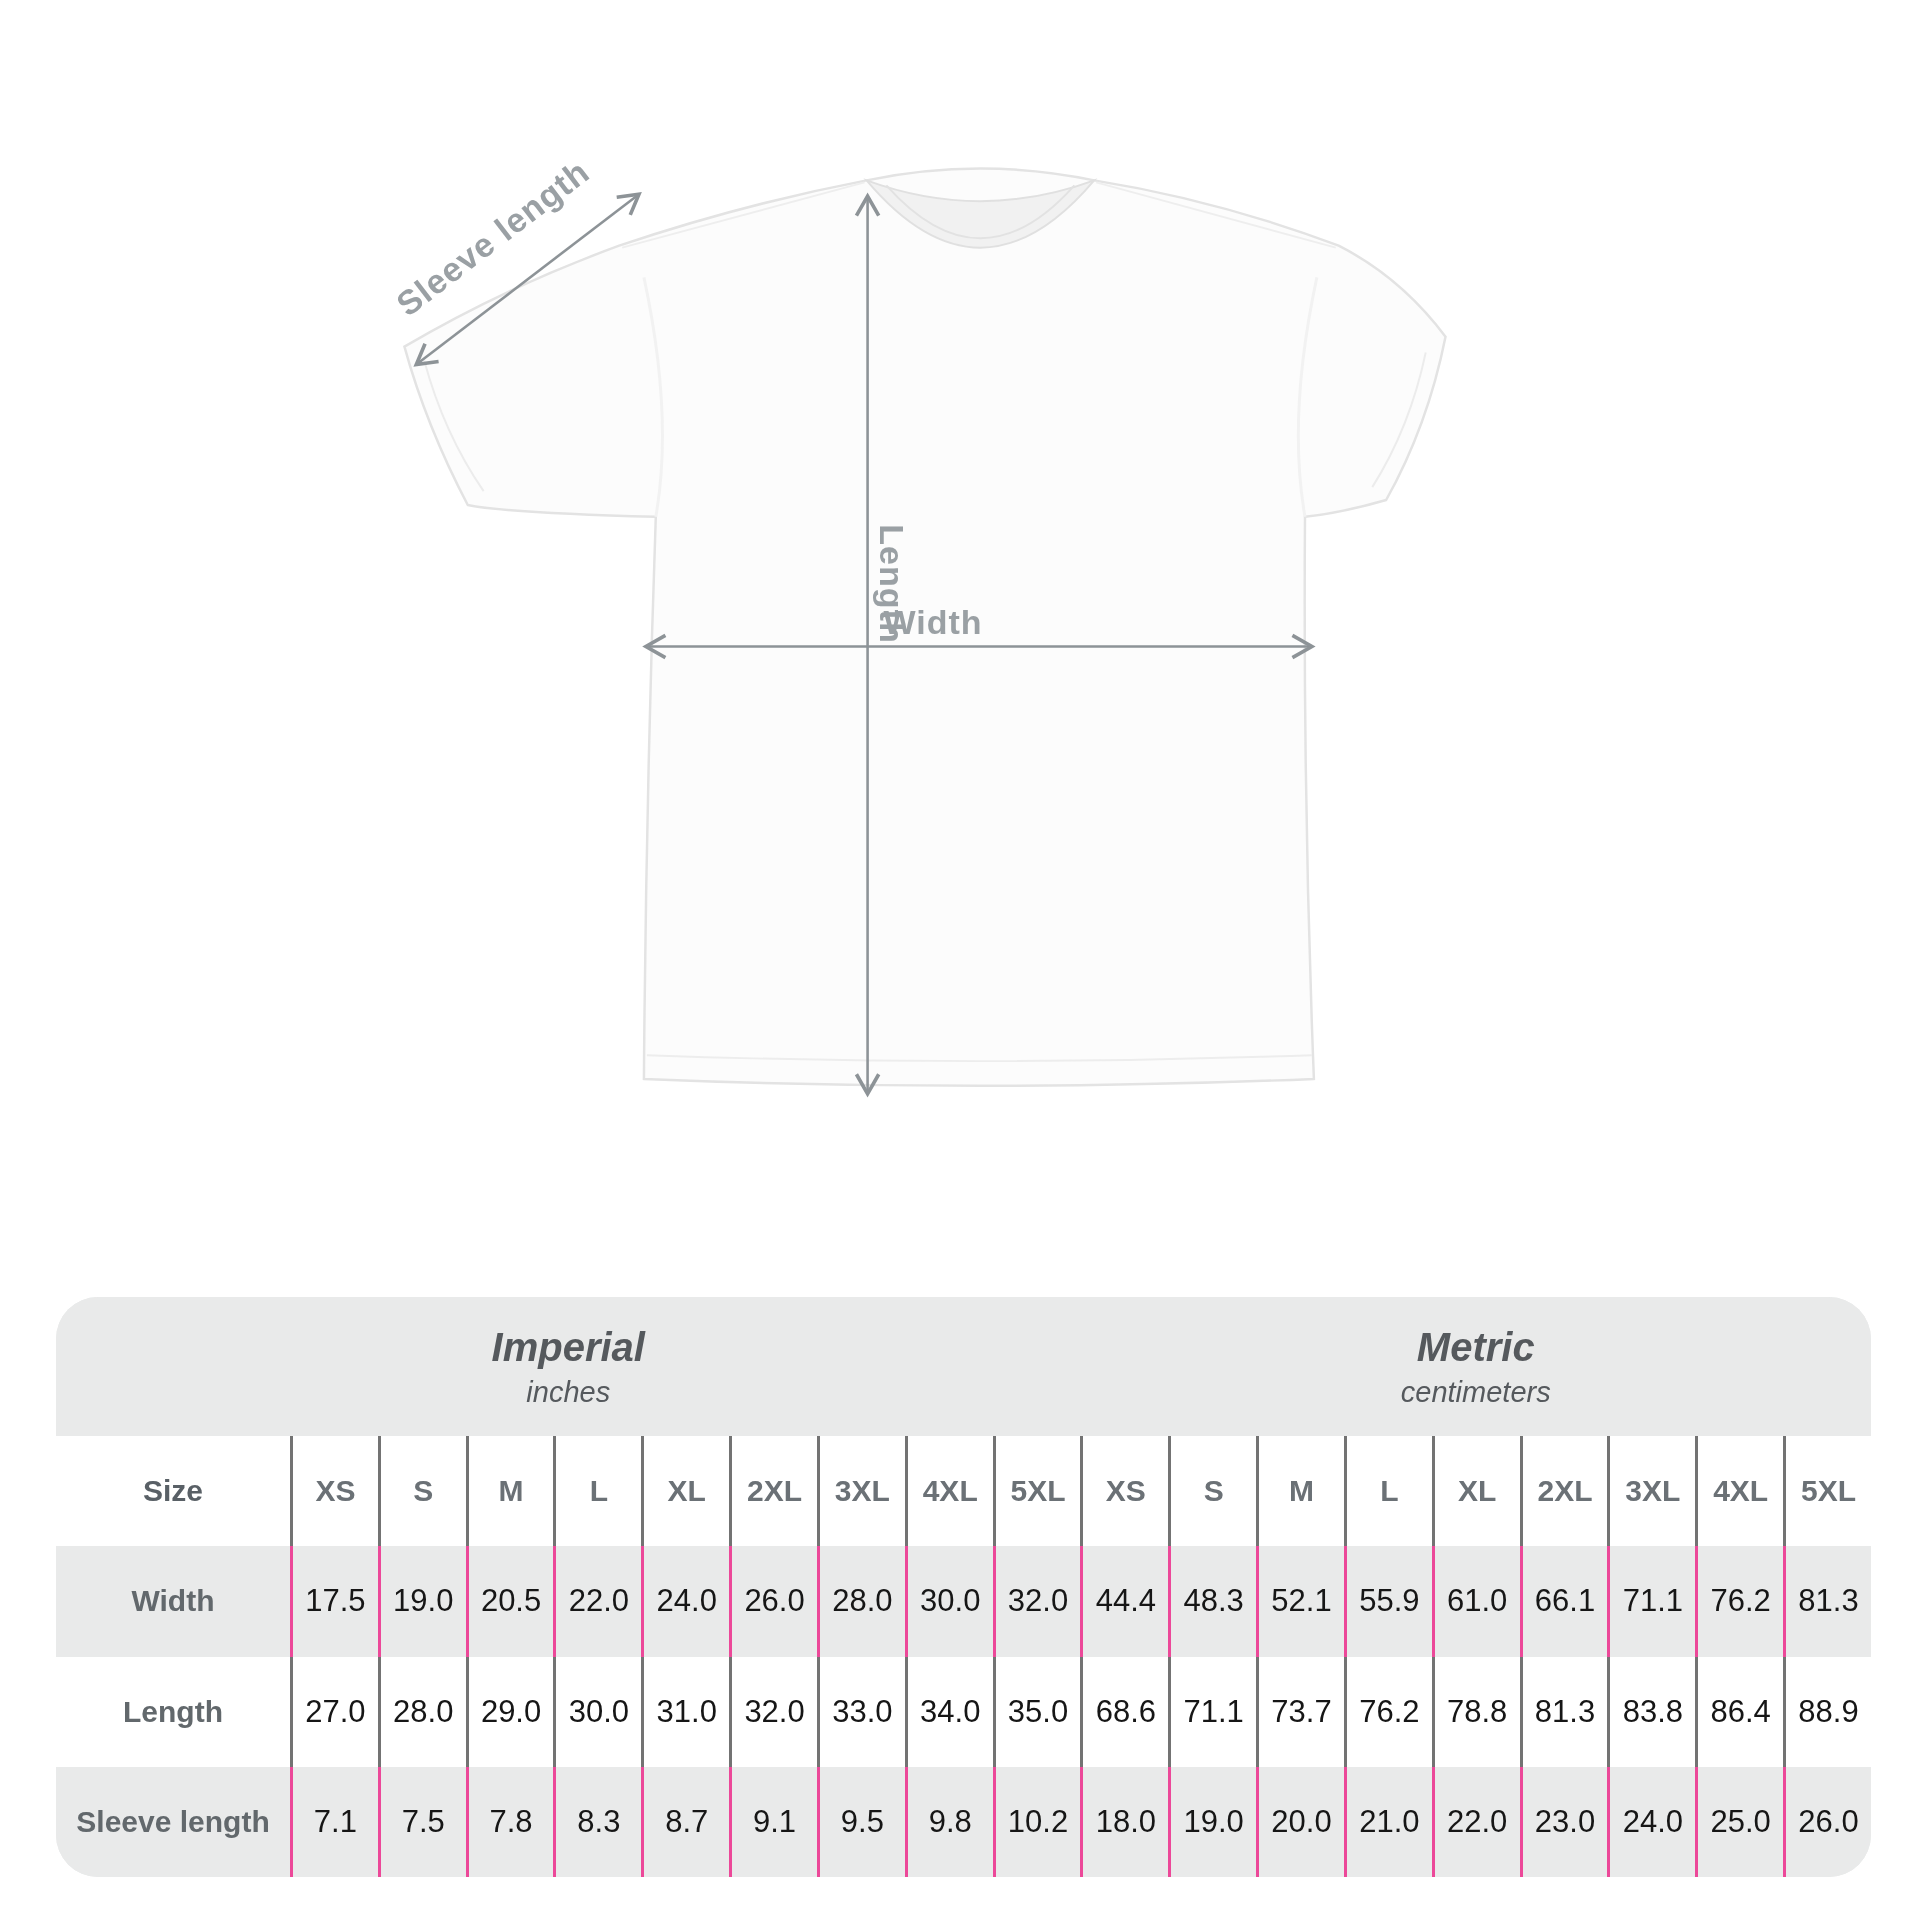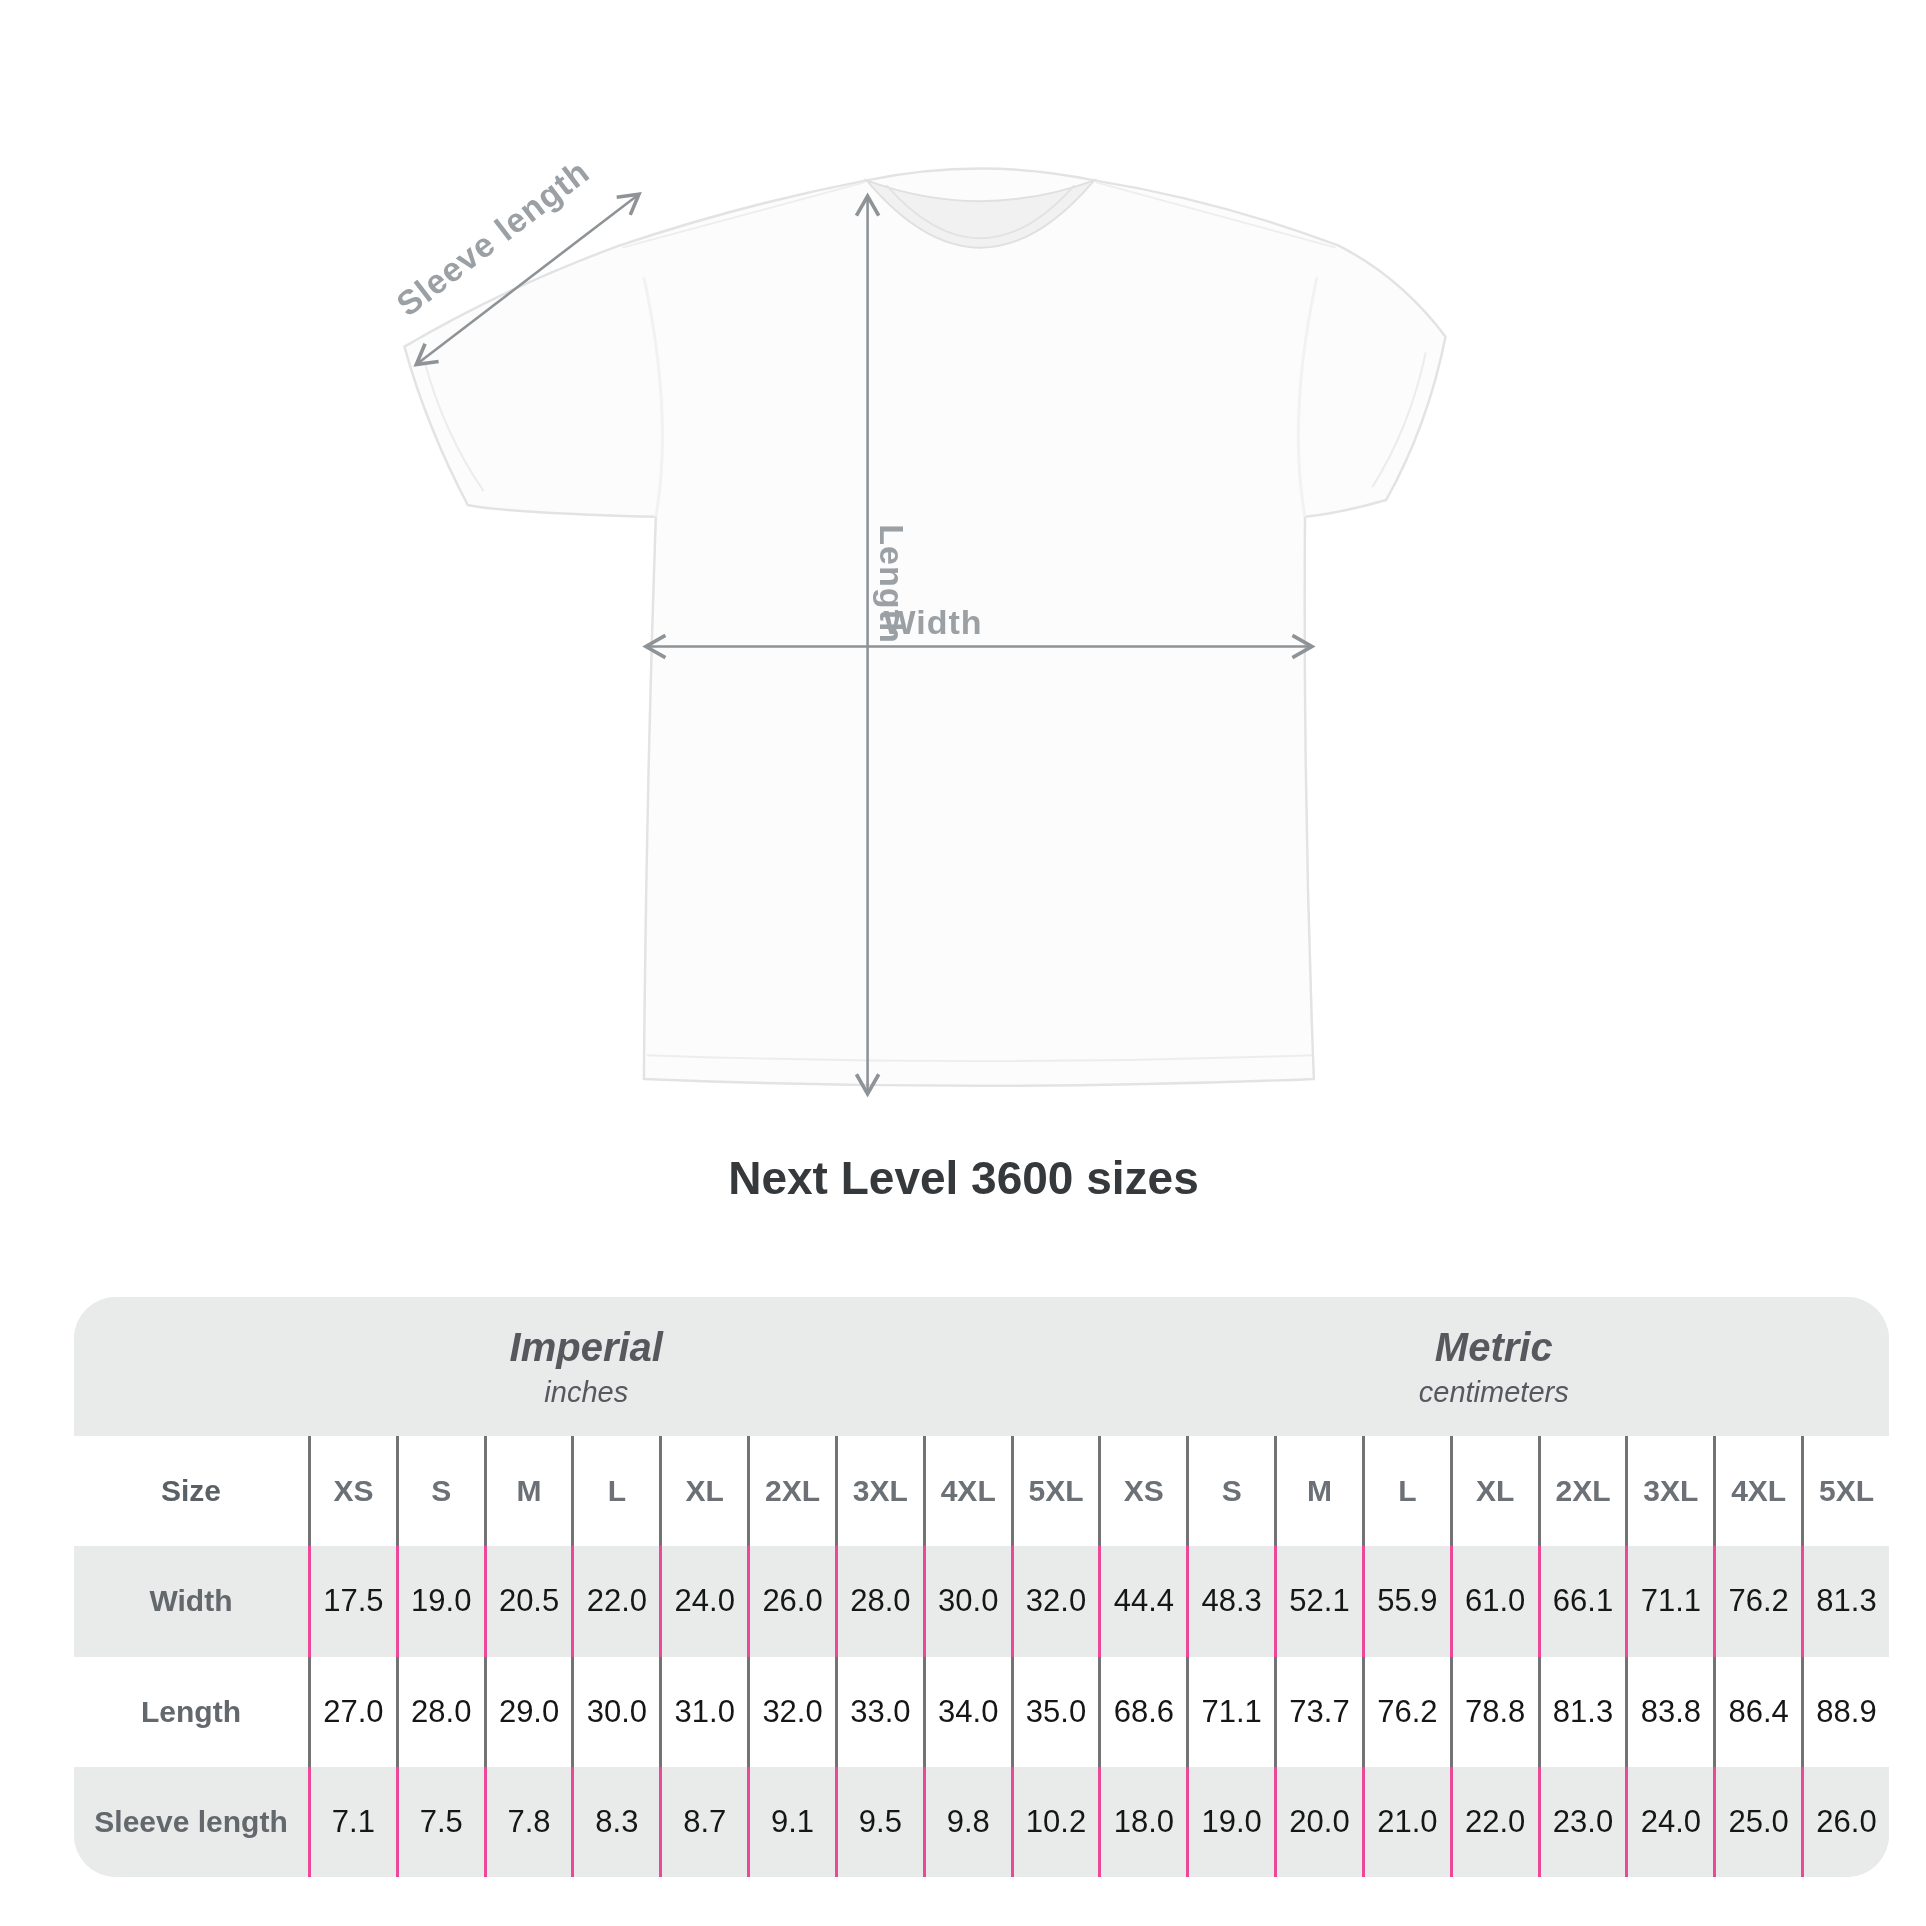--- a/index.html
+++ b/index.html
@@ -13,21 +13,21 @@
   .measure-label.sleeve{left:146px;top:119px;transform:translate(-50%,-50%) rotate(-37.5deg);}
   .measure-label.len{left:544px;top:465px;transform:translate(-50%,-50%) rotate(90deg);}
   .measure-label.wid{left:586px;top:503px;transform:translate(-50%,-50%);}
 
   
   .titleblock{position:absolute;left:0;top:1153px;width:1927px;text-align:center;}
   .titleblock h1{margin:0;font-size:46px;line-height:51px;color:#35393c;font-weight:bold;}
   .titleblock p{margin:14px 0 0 0;font-size:28px;line-height:34px;color:#53585c;font-style:italic;}
 
   
-  .panel{position:absolute;left:74px;top:1297px;width:1815px;height:580px;background:#e9eaea;border-radius:42px;overflow:hidden;}
+  .panel{position:absolute;left:56px;top:1297px;width:1815px;height:580px;background:#e9eaea;border-radius:42px;overflow:hidden;}
   table.size-table{width:100%;height:100%;border-collapse:separate;border-spacing:0;table-layout:fixed;}
   col.c-label{width:234px;}
   thead th{height:139px;padding:0;vertical-align:middle;background:#e9eaea;font-weight:normal;}
   .unit-name{font-size:40px;font-weight:bold;font-style:italic;color:#55595d;line-height:44px;}
   .unit-sub{font-size:29px;font-style:italic;color:#55595d;line-height:34px;margin-top:6px;}
   tbody td{height:110px;padding:0;text-align:center;vertical-align:middle;font-size:31px;color:#161616;}
   tr.row-white td{background:#ffffff;}
   tr.row-gray  td{background:#e9eaea;}
   tr.row-white td.sep{border-left:3px solid #737373;}
   tr.row-gray  td.sep{border-left:3px solid #ec4899;}
@@ -77,21 +77,20 @@
       <line x1="526" y1="78" x2="526" y2="985" stroke="#8d9397" stroke-width="2.6" marker-start="url(#ah)" marker-end="url(#ah)"></line>
       <line x1="302" y1="533" x2="975" y2="533" stroke="#8d9397" stroke-width="2.6" marker-start="url(#ah)" marker-end="url(#ah)"></line>
     </svg>
 
     <div class="measure-label sleeve">Sleeve length</div>
     <div class="measure-label len">Length</div>
     <div class="measure-label wid">Width</div>
   </div>
 
   <div class="titleblock">
-    <h1>Next Level 3600 sizes</h1>
   </div>
 
   <div class="panel">
     <table class="size-table">
       <colgroup id="cols">
           <col class="c-label">
           <col>
           <col>
           <col>
           <col>

